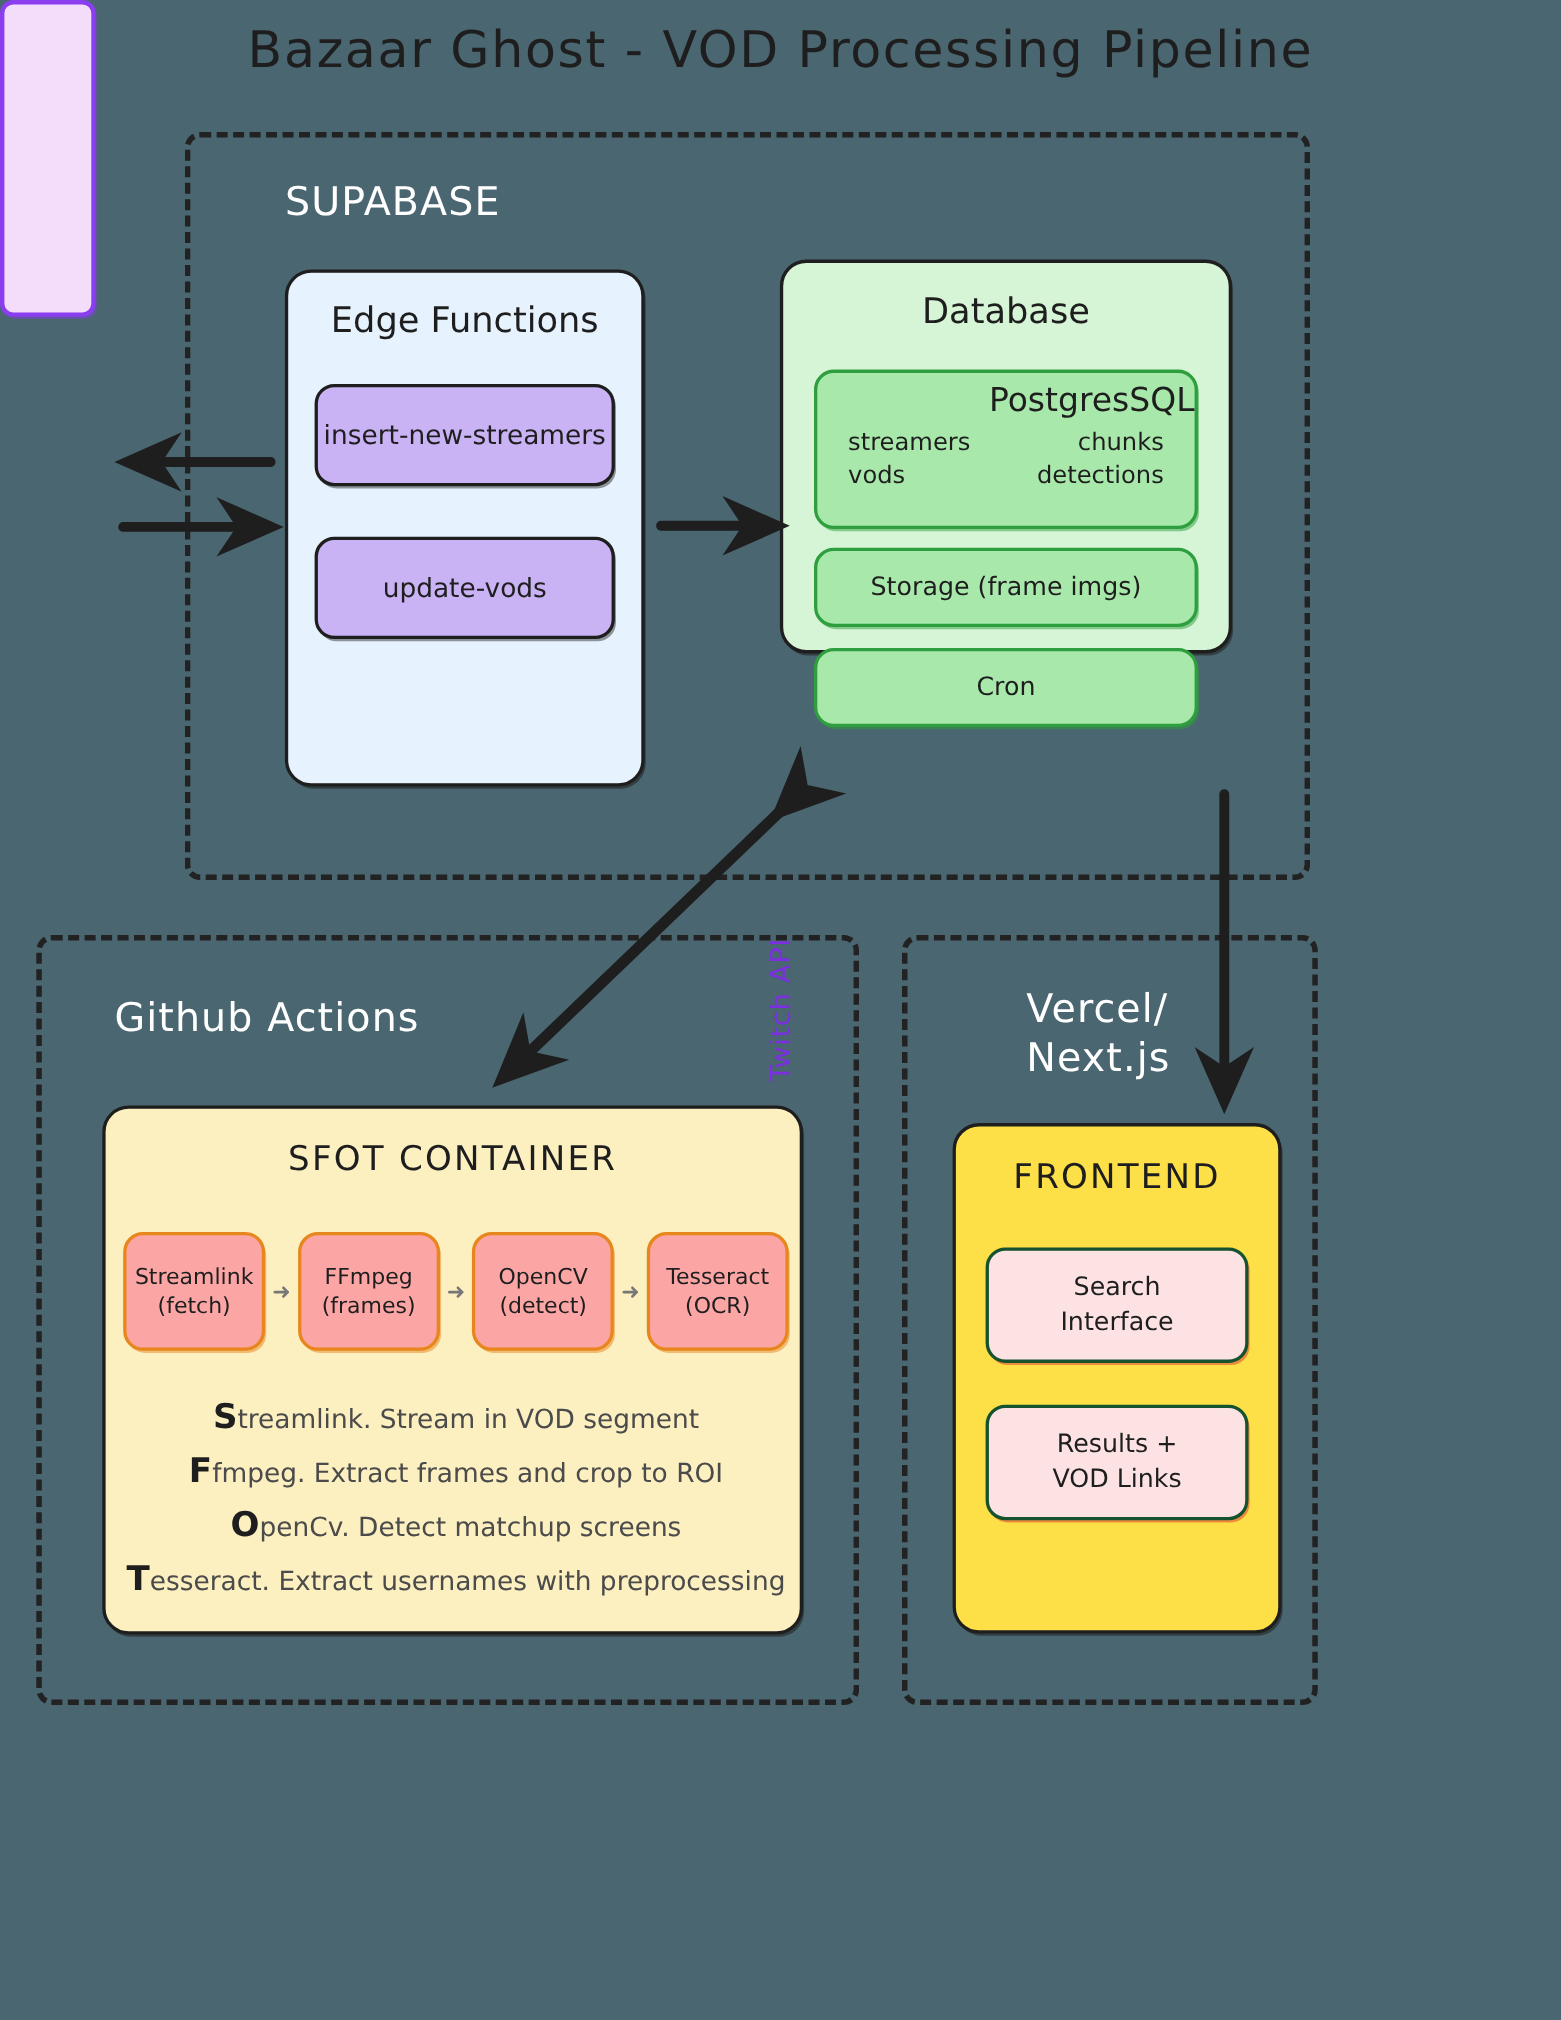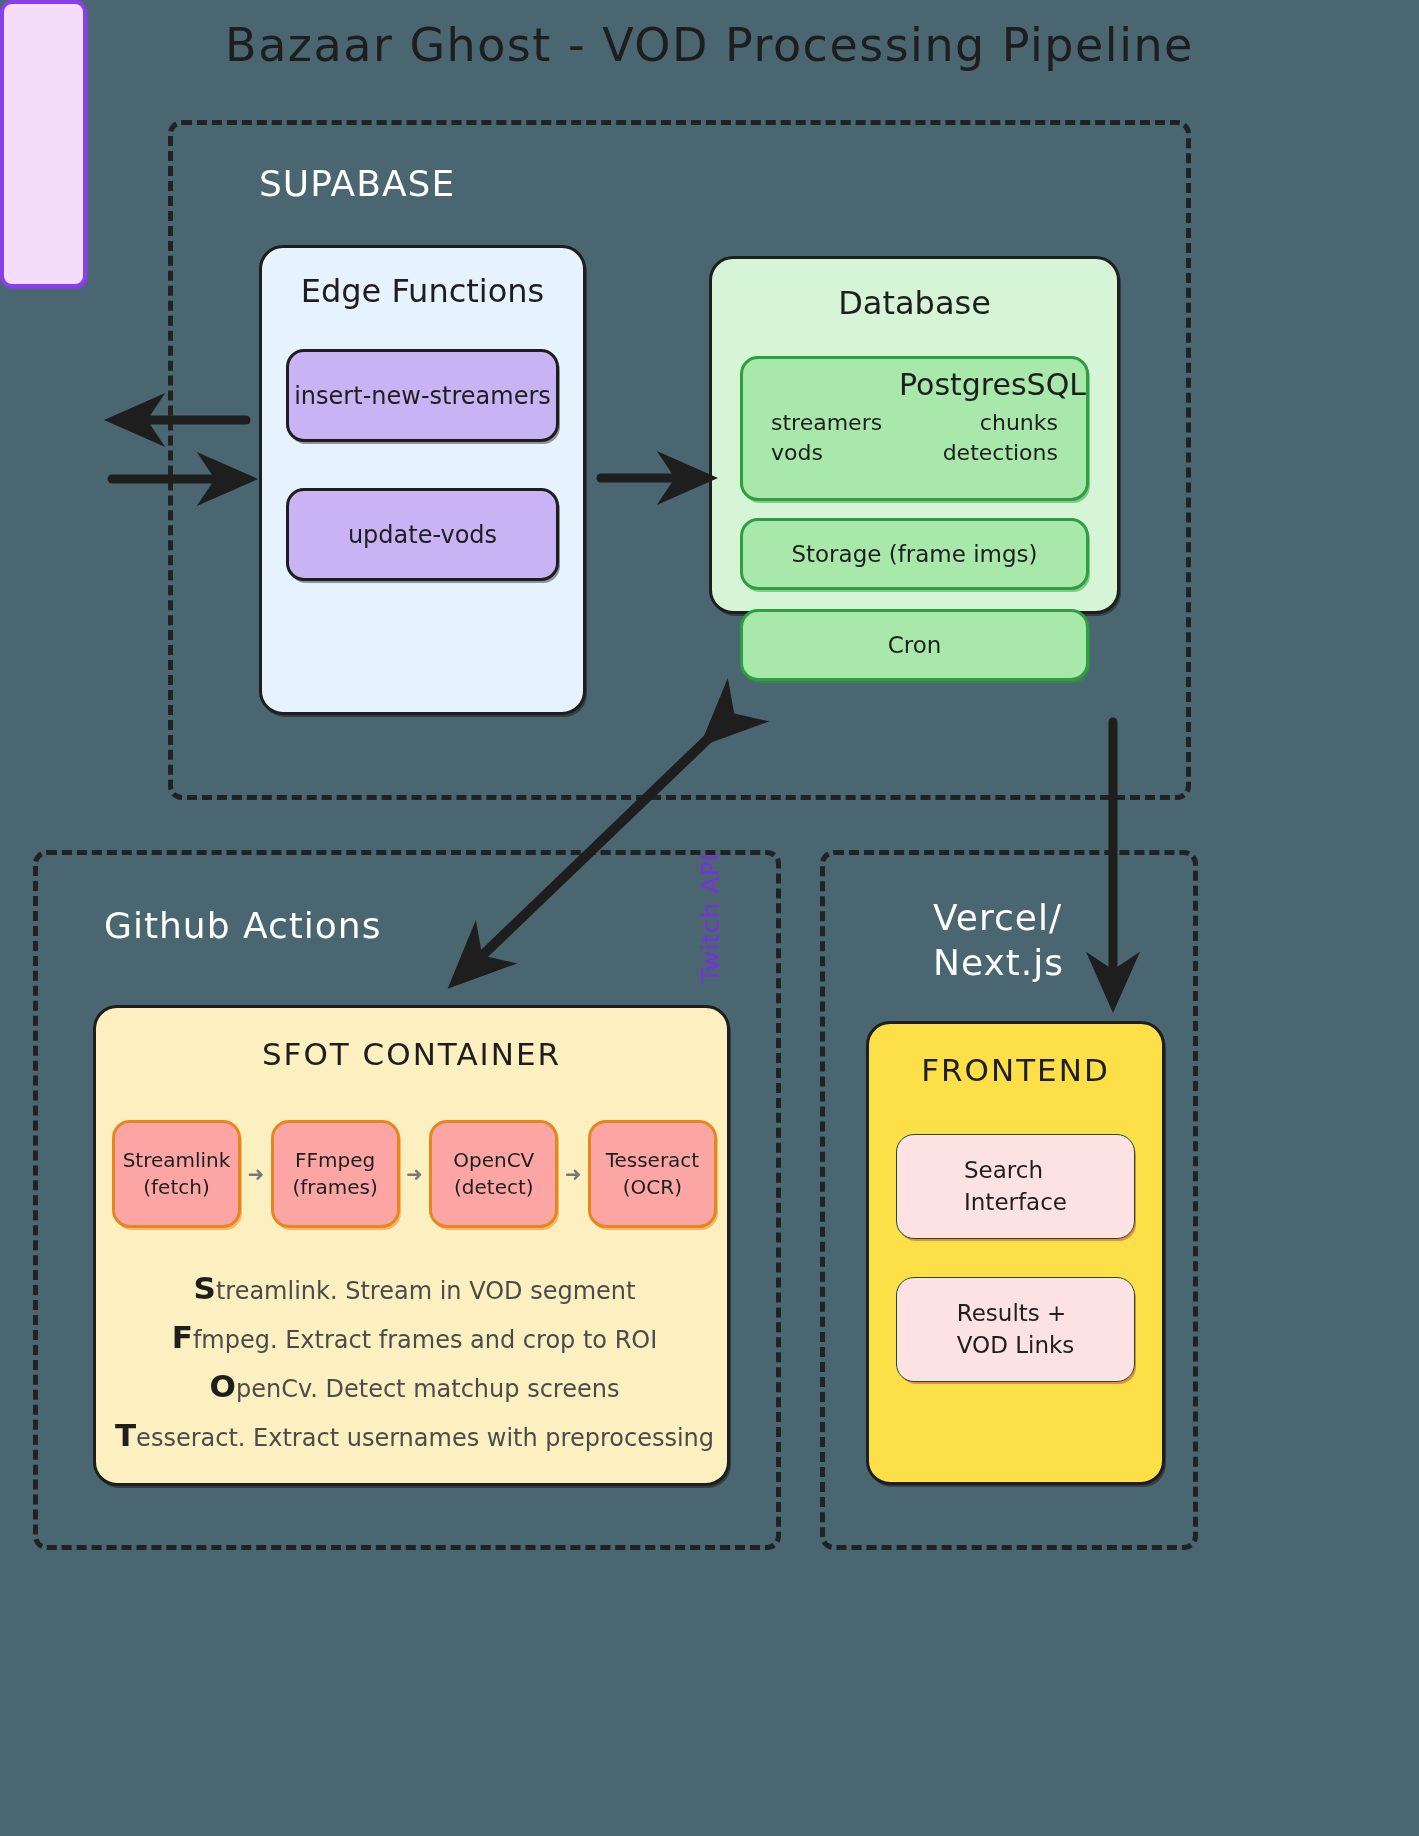--- a/index.html
+++ b/index.html
@@ -84,21 +84,21 @@
     justify-content: center;
     color: #1e1e1e;
     font-size: 24px;
     box-shadow: 2px 3px 0 -1px rgba(30,30,30,.45);
   }
   #fn-insert { top: 101px; }
   #fn-update { top: 240px; }
 
   
   #database {
-    left: 709px; top: 256px;
+    left: 709px; top: 236px;
     width: 411px; height: 358px;
     background: #d6f5d6;
   }
   #database .card-title { top: 25px; font-size: 32px; }
 
   .db-sub {
     position: absolute;
     box-sizing: border-box;
     left: 28px; right: 28px;
     background: #a8e8ab;
@@ -216,25 +216,26 @@
     width: 299px; height: 464px;
     background: #fde047;
   }
   #frontend .card-title { top: 28px; font-size: 31px; letter-spacing: 2px; }
 
   .fe-sub {
     position: absolute;
     box-sizing: border-box;
     left: 27px; right: 27px;
     background: #fde2e4;
-    border: 1px solid #14532d;
+    border: 3px solid #14532d;
     border-radius: 18px;
     color: #1e1e1e;
     font-size: 23px;
     line-height: 1.35;
+    text-align: center;
     display: flex;
     align-items: center;
     justify-content: center;
     white-space: pre-line;
     box-shadow: 2px 3px 0 -1px rgba(214,35,47,.45);
   }
   #fe-search { top: 110px; height: 105px; }
   #fe-results { top: 253px; height: 105px; }
 
   

